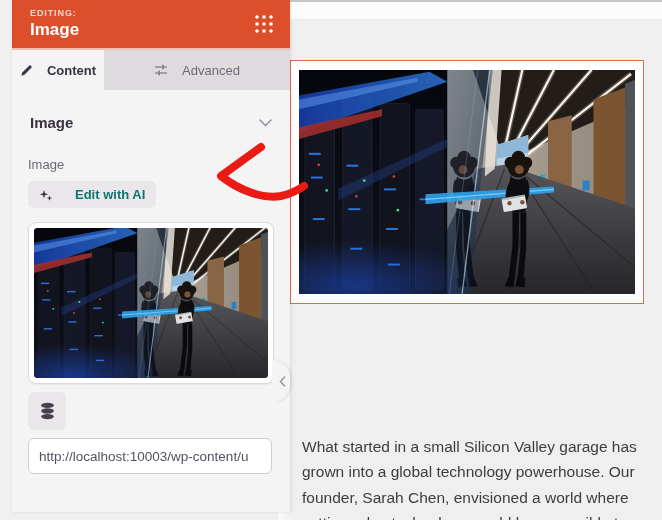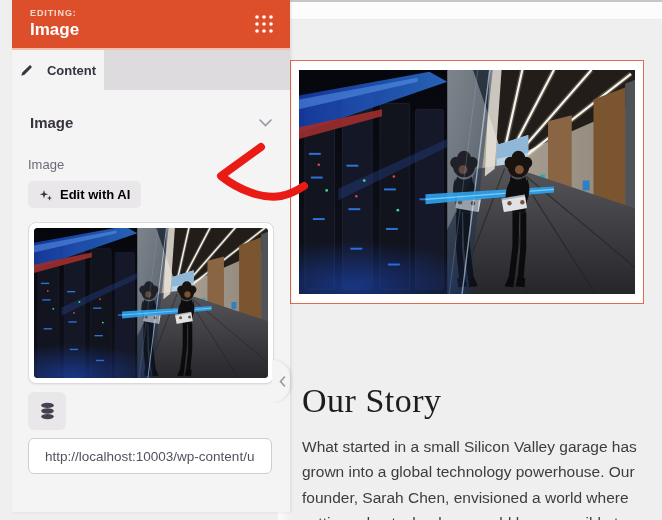--- a/index.html
+++ b/index.html
@@ -20,31 +20,31 @@
   .tab { flex:1; display:flex; align-items:center; justify-content:center; gap:14px;
          font-size:13px; color:#6f6a79; cursor:pointer; }
   .tab svg { flex:0 0 auto; }
   .tab.active { flex:0 0 92px; background:var(--sidebar-bg,#f5f4f5); color:#37323e; font-weight:700; }
 
   .panel-body { padding:0 16px; position:relative; }
   .section-header { display:flex; justify-content:space-between; align-items:center;
                     margin-top:16px; padding:8px 2px; cursor:pointer; }
   .section-title { font-size:15px; font-weight:700; color:#38333f; }
   .field-label { font-size:13px; color:#6e6878; margin-top:18px; }
-  .ai-btn { margin-top:9px; display:inline-flex; align-items:center; gap:7px;
+  .ai-btn { margin-top:9px; display:inline-flex; align-items:center; gap:22px;
             background:#e9e7ea; border:none; border-radius:5px; padding:6px 11px;
-            font-size:13px; font-weight:600; color:#000000; cursor:pointer; font-family:inherit; }
+            font-size:13px; font-weight:600; color:#0f766e; cursor:pointer; font-family:inherit; }
   .thumb-card { margin-top:14px; width:246px; height:162px; background:#fff;
                 border:1px solid #dcd9df; border-radius:8px; padding:5px;
                 box-shadow:0 1px 2px rgba(0,0,0,.06); cursor:pointer; }
   .thumb-card svg { width:100%; height:100%; display:block; border-radius:4px; }
   .db-btn { margin-top:8px; width:38px; height:38px; border-radius:6px; background:#e9e7ea;
             border:none; display:flex; align-items:center; justify-content:center; cursor:pointer; }
   .src-input { margin-top:8px; width:244px; height:36px; border:1px solid #cfccd4; border-radius:6px;
-               background:#fff; padding:0 16px; font-size:13.5px; color:#55505e; font-family:inherit;
+               background:#fff; padding:0 10px; font-size:13.5px; color:#55505e; font-family:inherit;
                outline:none; }
 
   
   .collapse-tab { position:absolute; left:272px; top:360px; width:18px; height:42px; z-index:4;
                   background:var(--sidebar-bg,#f5f4f5); border-radius:0 21px 21px 0;
                   box-shadow:2px 0 3px rgba(0,0,0,.08); display:flex; align-items:center;
                   justify-content:center; padding-left:2px; cursor:pointer; }
 
   
   .preview { position:absolute; left:278px; top:0; width:384px; height:520px; }
@@ -220,20 +220,29 @@
       </div>
     </header>
 
     <nav class="tabs">
       <div class="tab active">
         <svg width="13" height="13" viewBox="0 0 12 12">
           <path d="M1.2,10.8 L2.1,7.9 L8.5,1.5 C8.9,1.1 9.6,1.1 10,1.5 L10.5,2 C10.9,2.4 10.9,3.1 10.5,3.5 L4.1,9.9 Z" fill="#3a3542"></path>
         </svg>
         <span>Content</span>
       </div>
+      <div class="tab">
+        <svg width="14" height="14" viewBox="0 0 14 14" stroke="#8a8592" stroke-width="1.4">
+          <line x1="1" y1="4" x2="13" y2="4"></line>
+            <line x1="1" y1="10" x2="13" y2="10"></line>
+          <line x1="9" y1="1.8" x2="9" y2="6.2" stroke-width="2"></line>
+          <line x1="5" y1="7.8" x2="5" y2="12.2" stroke-width="2"></line>
+        </svg>
+        <span>Advanced</span>
+      </div>
     </nav>
 
     <div class="panel-body">
       <div class="section-header">
         <span class="section-title">Image</span>
         <svg width="13" height="8" viewBox="0 0 13 8" fill="none" stroke="#9a94a2" stroke-width="1.6" stroke-linecap="round">
           <polyline points="1,1 6.5,6.5 12,1"></polyline>
         </svg>
       </div>
 
@@ -275,21 +284,20 @@
   </div>
 
   <main class="preview">
     <div class="preview-topbar"></div>
     <div class="canvas">
       <div class="selected-image-block">
         <svg viewBox="0 0 340 227" preserveAspectRatio="xMidYMid slice">
             <use href="#scene-art"></use>
           </svg>
       </div>
-      <h1 class="story-heading">Our Story</h1>
       <p class="story-text">What started in a small Silicon Valley garage has grown into a global technology powerhouse. Our founder, Sarah Chen, envisioned a world where cutting-edge technology would be accessible to businesses of all</p>
     </div>
   </main>
 
   <svg class="arrow-overlay" viewBox="0 0 662 520">
     <path d="M261,147 L221,176 C240,191 263,199 281,196 C291,194 298,190 304,186" fill="none" stroke="var(--arrow-red,#ea1a15)" stroke-width="8" stroke-linecap="round" stroke-linejoin="round"></path>
   </svg>
 
 </div>
 

